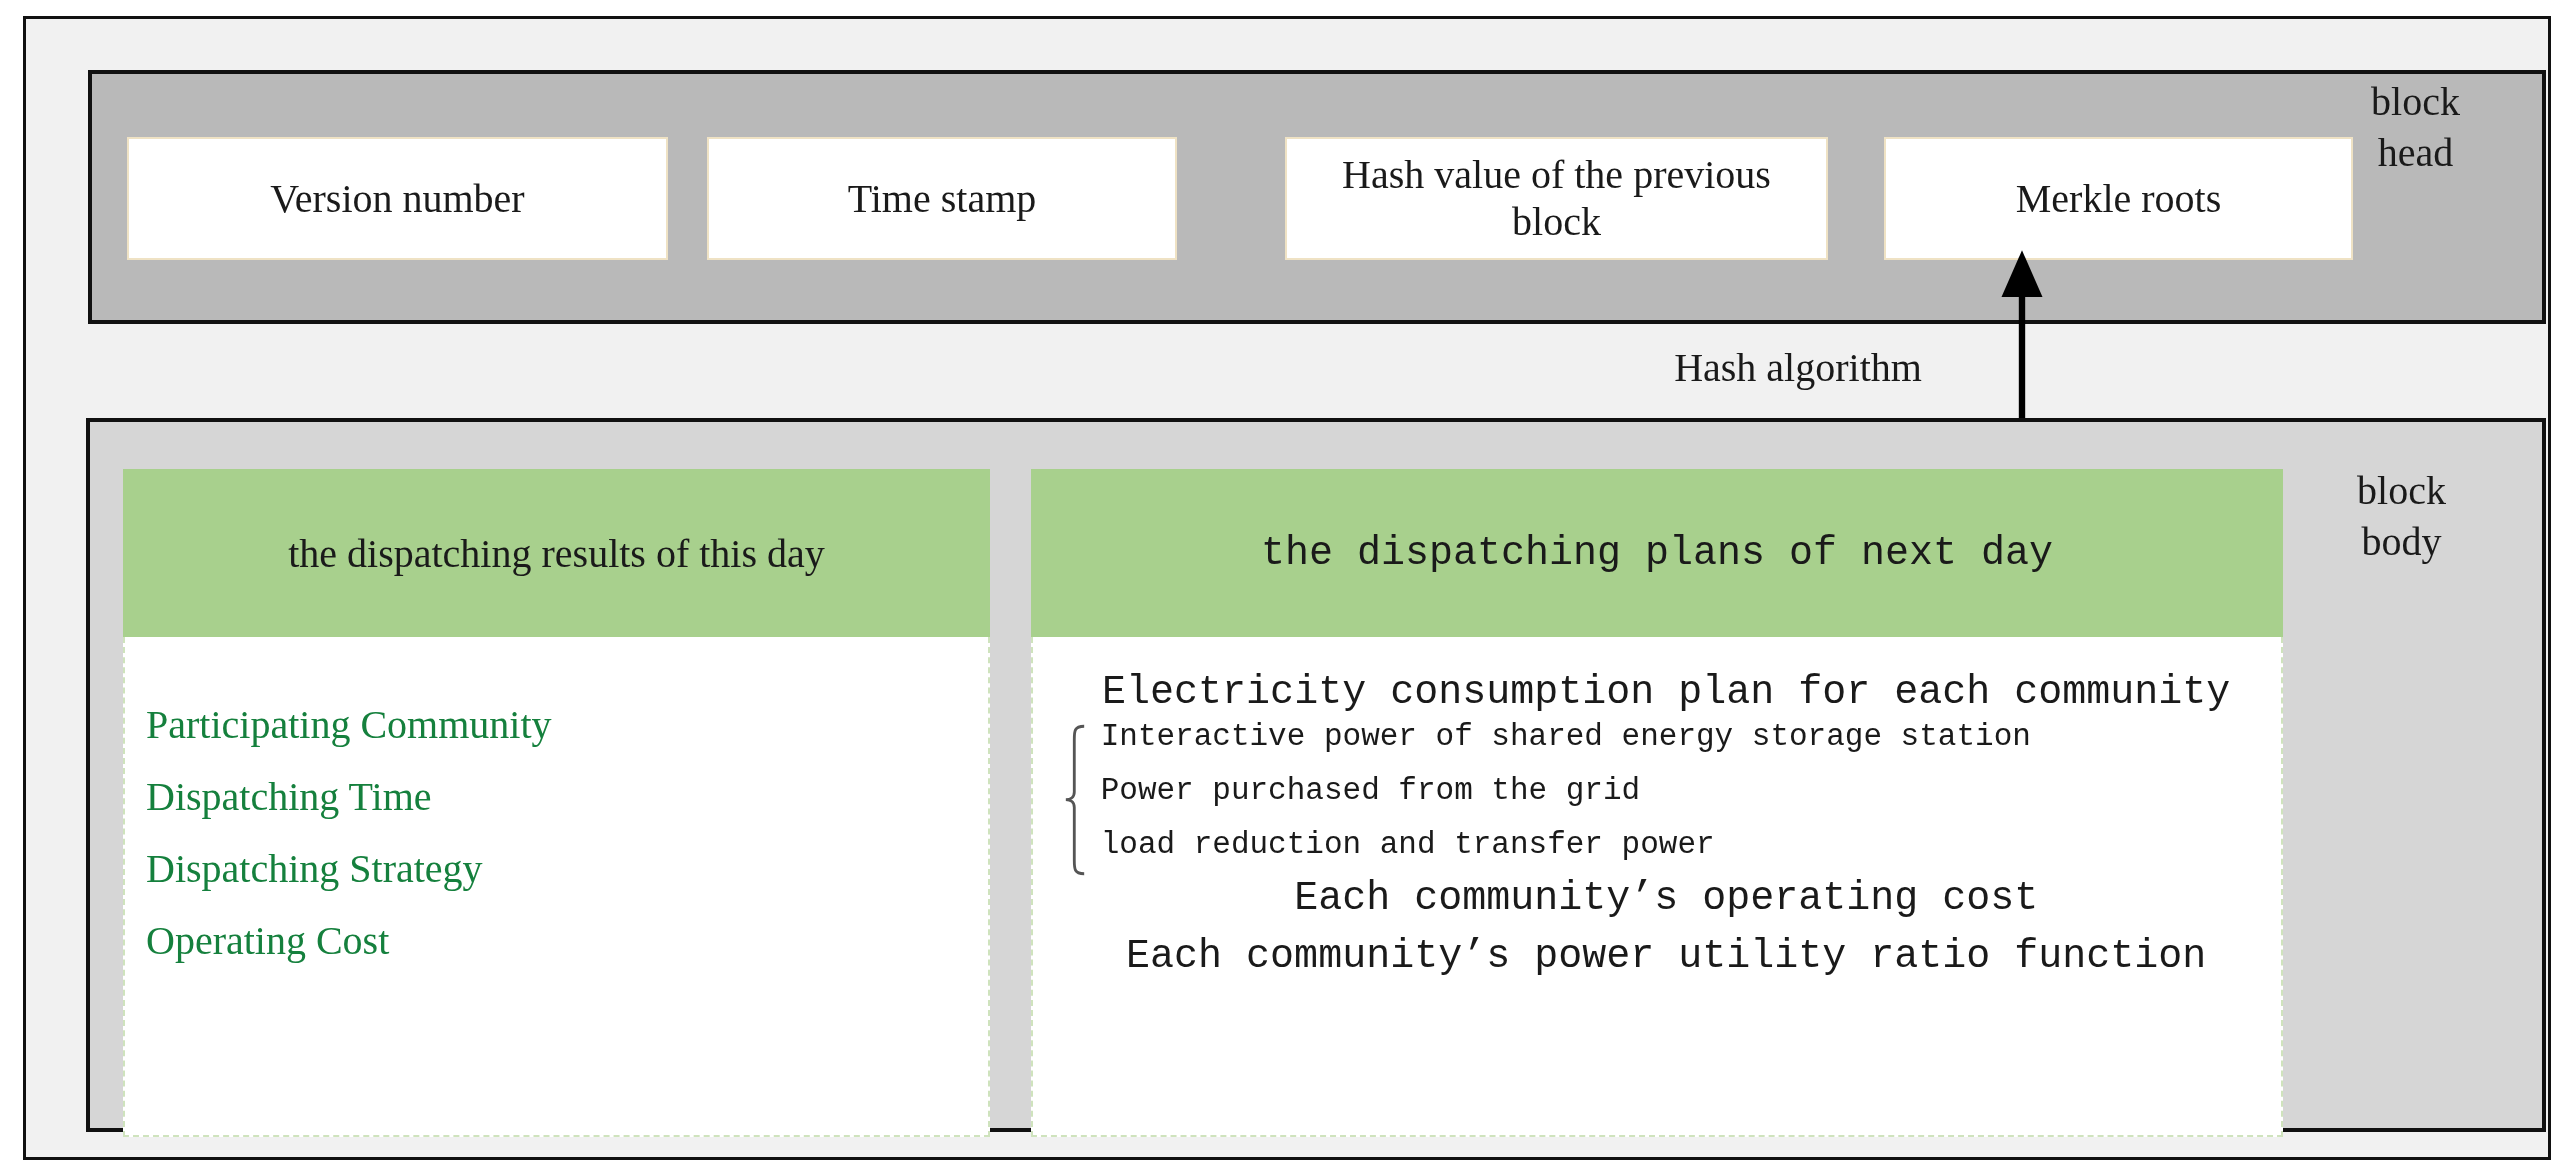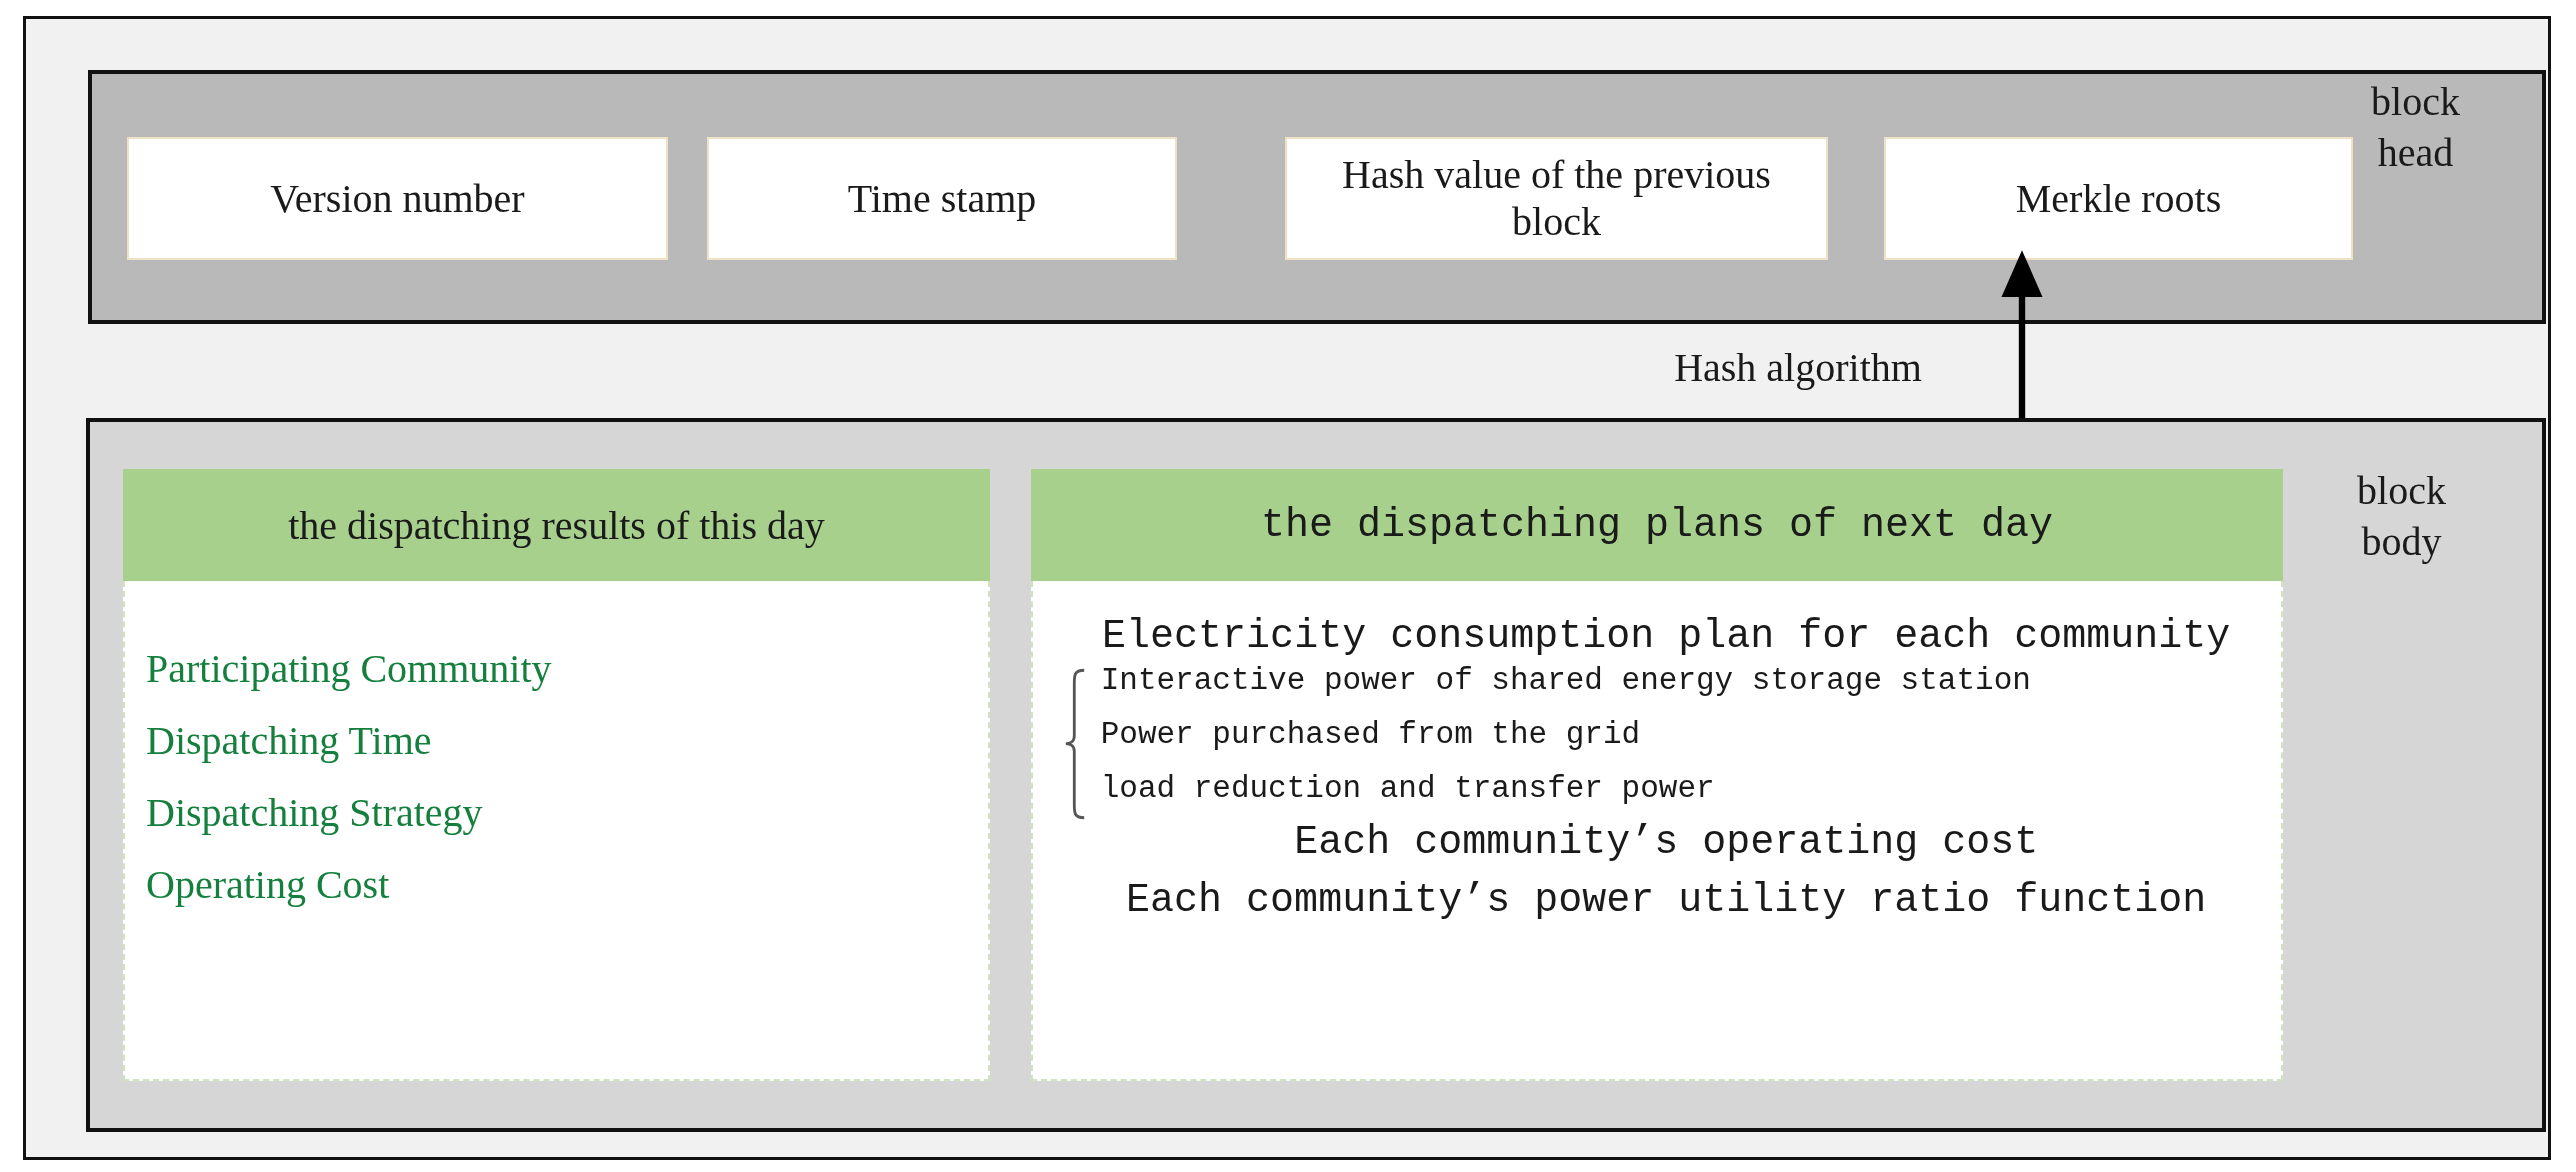--- a/index.html
+++ b/index.html
@@ -49,21 +49,21 @@
     background:#d6d6d6;border:4.3px solid #111111;box-sizing:border-box;
   }
   .block-body-label{left:2205px;top:43px;width:213px;position:absolute;
     font-size:40px;color:#1a1a1a;line-height:1.28;text-align:center;}
 
   .col{position:absolute;top:47px;}
   .col-left{left:33px;width:867px;}
   .col-right{left:941px;width:1252px;font-family:Liberation Mono, monospace;}
 
   .col-head{
-    height:112px;background:#a8d08d;
+    height:168px;background:#a8d08d;
     display:flex;align-items:center;justify-content:center;text-align:center;
     font-size:40px;color:#1a1a1a;
   }
   .col-body{
     background:#ffffff;border:2.1px dashed #cfe3bd;border-top:none;box-sizing:border-box;
   }
   .col-left .col-body{height:500px;padding:68px 0 0 21px;}
   .col-right .col-body{height:500px;padding:17px 0 0 18.4px;}
 
   .plain-line{font-size:40px;color:#15803d;line-height:1.0;margin-bottom:32px;}

